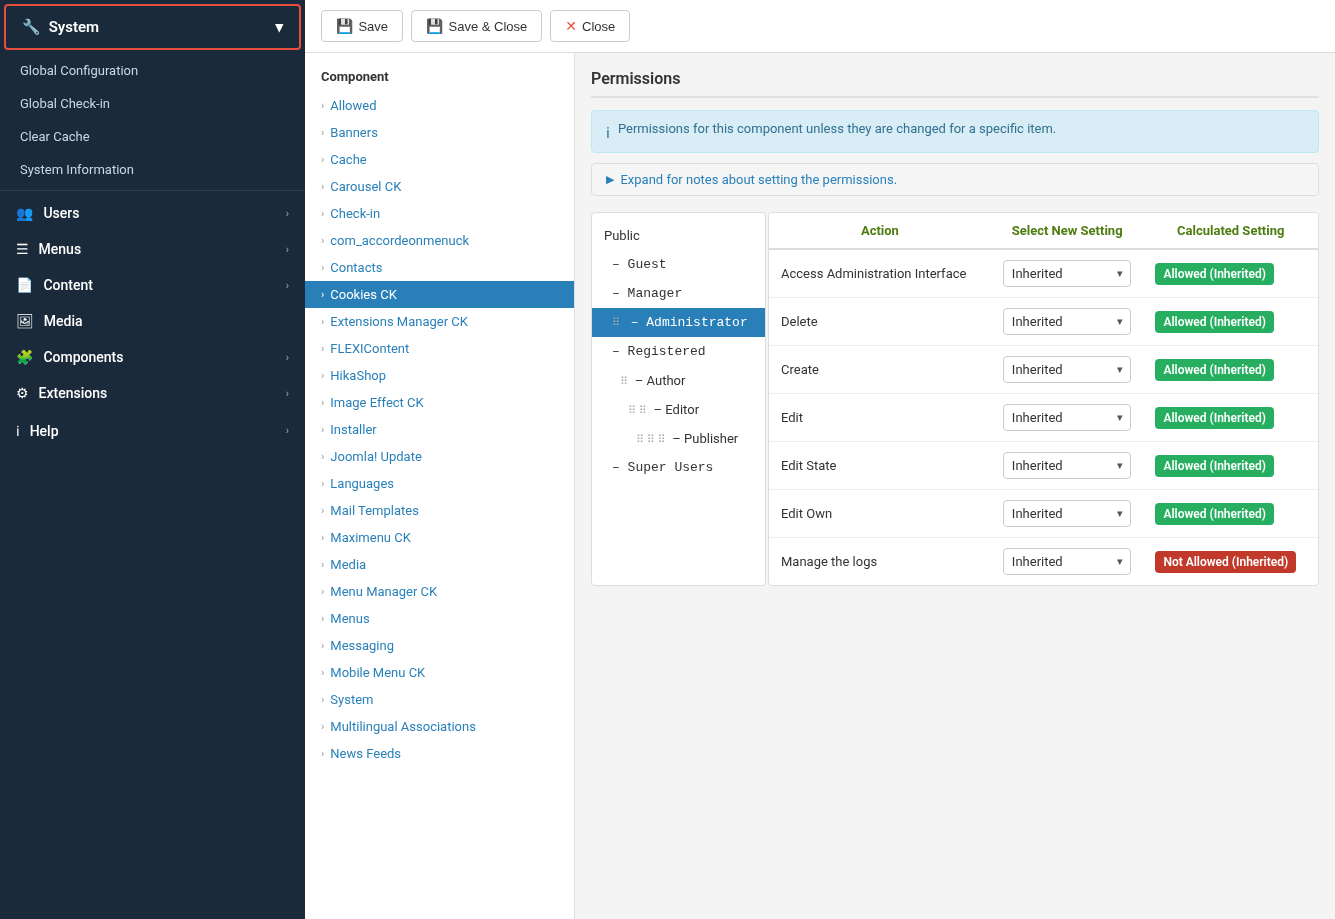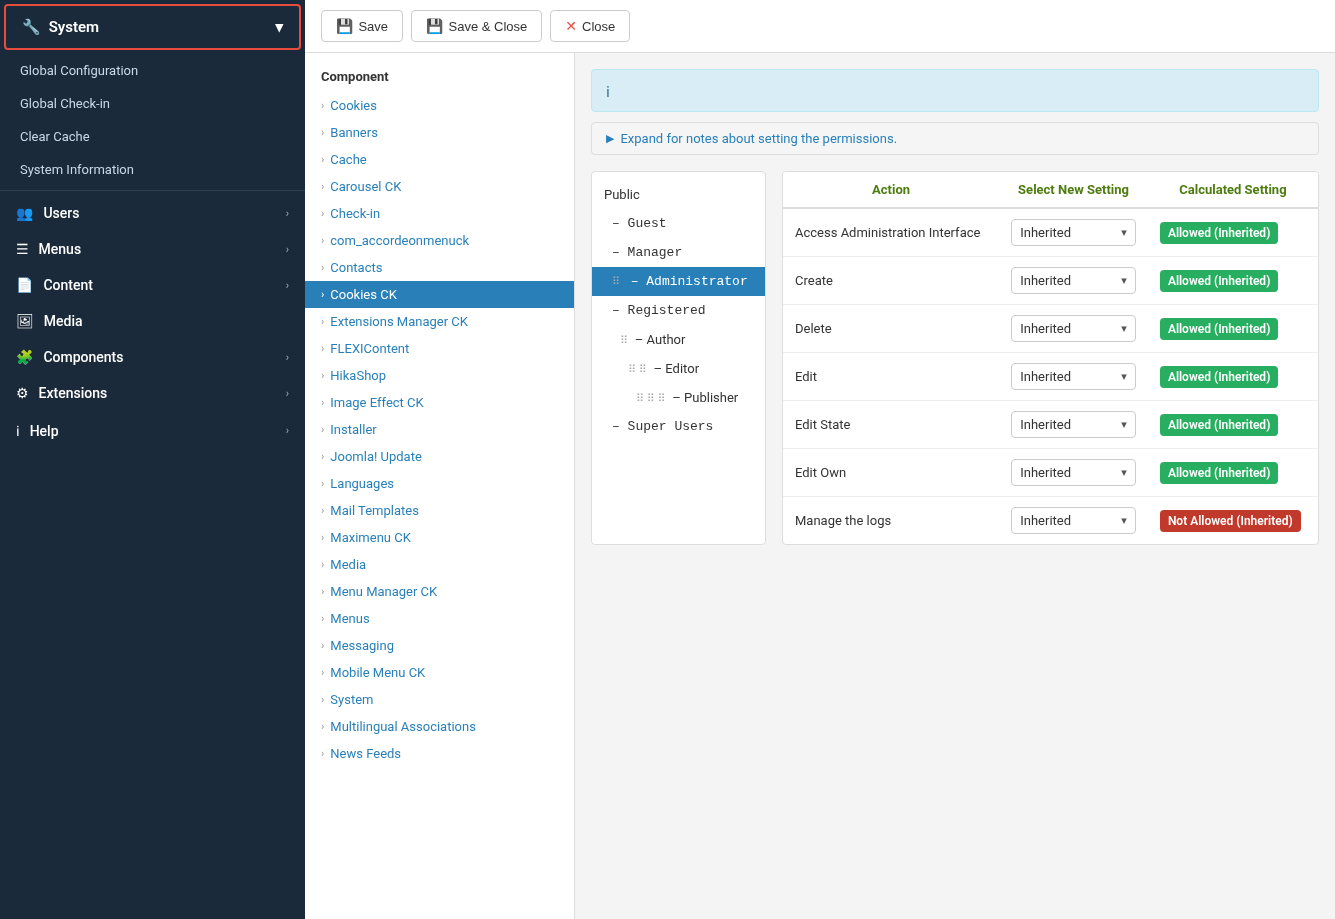--- a/index.html
+++ b/index.html
@@ -158,21 +158,21 @@
       margin-bottom: 16px;
       display: flex;
       align-items: center;
       gap: 6px;
     }
     .permissions-expand .expand-icon { font-size: 11px; }
 
     
     .permissions-main {
       display: flex;
-      gap: 16px;
+      gap: 2px;
     }
     .user-groups {
       width: 175px;
       min-width: 175px;
       background: #fff;
       border: 1px solid #ddd;
       border-radius: 4px;
       padding: 8px 0;
     }
     .user-group-item {
@@ -352,21 +352,21 @@
     </button>
   </div>
 
   <div class="content-area">
 
     <div class="component-panel">
       <div class="component-header">Component</div>
       <div id="component-list">
           <div class="component-item">
             <span class="chevron-right">›</span>
-            <span>Cookies</span>
+            <span>Allowed</span>
           </div>
           <div class="component-item">
             <span class="chevron-right">›</span>
             <span>Banners</span>
           </div>
           <div class="component-item">
             <span class="chevron-right">›</span>
             <span>Cache</span>
           </div>
           <div class="component-item">
@@ -454,22 +454,24 @@
             <span>Multilingual Associations</span>
           </div>
           <div class="component-item">
             <span class="chevron-right">›</span>
             <span>News Feeds</span>
           </div>
         </div>
     </div>
 
     <div class="permissions-panel">
+      <div class="permissions-title">Permissions</div>
       <div class="permissions-info-box">
         <span class="info-icon">ℹ</span>
+        <span>Permissions for this component unless they are changed for a specific item.</span>
       </div>
       <div class="permissions-expand">
         <span class="expand-icon">▶</span>
         <span>Expand for notes about setting the permissions.</span>
       </div>
 
       <div class="permissions-main">
 
         <div class="user-groups">
           <div id="user-groups-list">
@@ -501,33 +503,33 @@
       <div class="select-inherited">
         <span class="sel-text">Inherited</span>
         <span class="sel-arrow">▾</span>
       </div>
     </td>
     <td>
       <span class="badge-allowed">Allowed (Inherited)</span>
     </td>
   </tr>
                 <tr>
+    <td>Delete</td>
+    <td>
+      <div class="select-inherited">
+        <span class="sel-text">Inherited</span>
+        <span class="sel-arrow">▾</span>
+      </div>
+    </td>
+    <td>
+      <span class="badge-allowed">Allowed (Inherited)</span>
+    </td>
+  </tr>
+                <tr>
     <td>Create</td>
-    <td>
-      <div class="select-inherited">
-        <span class="sel-text">Inherited</span>
-        <span class="sel-arrow">▾</span>
-      </div>
-    </td>
-    <td>
-      <span class="badge-allowed">Allowed (Inherited)</span>
-    </td>
-  </tr>
-                <tr>
-    <td>Delete</td>
     <td>
       <div class="select-inherited">
         <span class="sel-text">Inherited</span>
         <span class="sel-arrow">▾</span>
       </div>
     </td>
     <td>
       <span class="badge-allowed">Allowed (Inherited)</span>
     </td>
   </tr>

